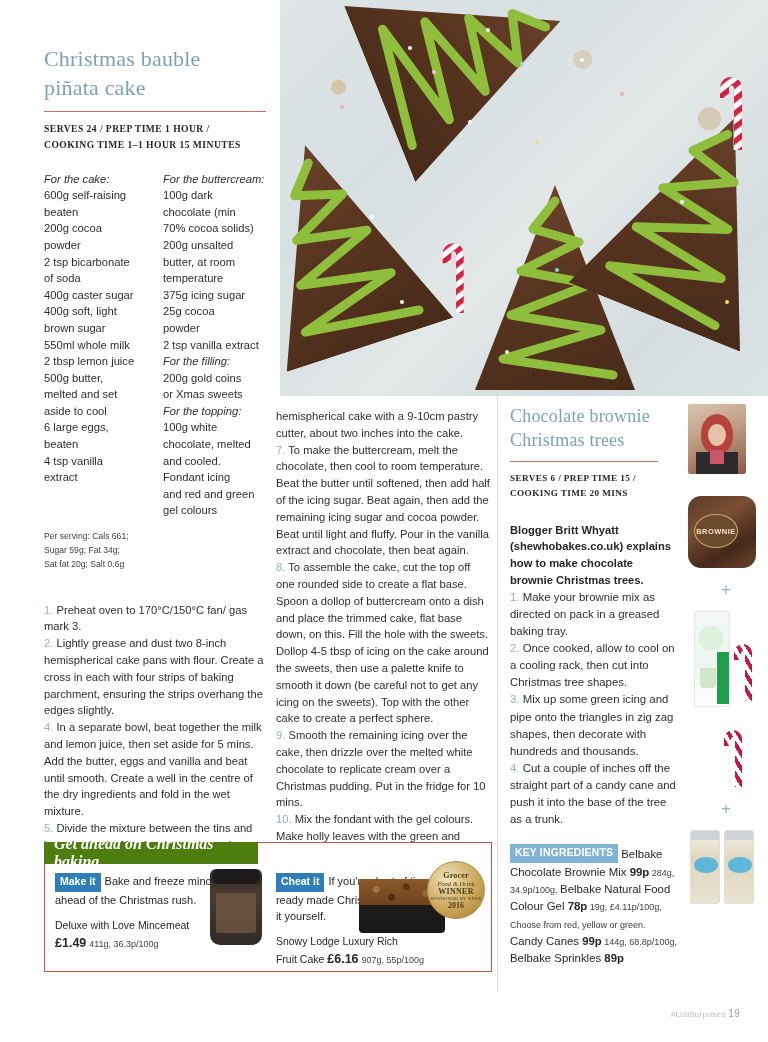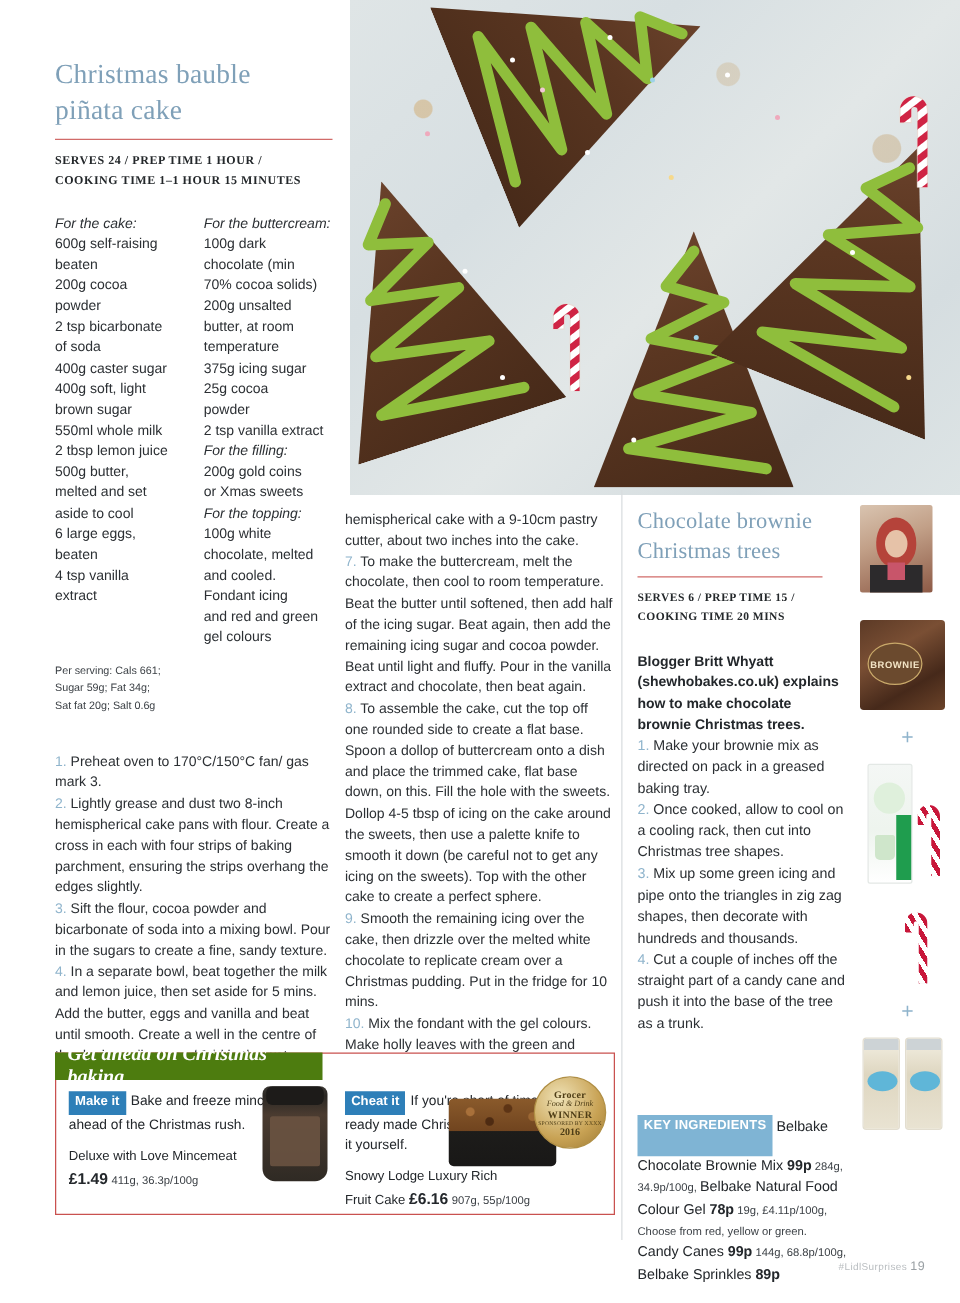--- a/index.html
+++ b/index.html
@@ -71,34 +71,34 @@
   .divider-v { position:absolute; left:497px; top:392px; width:1px; height:600px; background:#d9dde0; }
   h1.recipe-title2 { font-size:18px; line-height:1.34; }
   .meta2 { font-size:9.2px; letter-spacing:.4px; }
   .blurb { font-size:11.2px; font-weight:700; color:#23272b; line-height:1.5; margin-top:20px; }
   .steps2 { }
   .step2 { font-size:11.4px; color:#2b2f33; line-height:1.5; }
 
   .ki { margin-top:16px; font-size:11.4px; color:#23272b; line-height:1.52; }
   .ki-tag {
     display:inline-block; background:#7fb4d4; color:#fff; font-weight:700;
-    font-size:10.4px; padding:1px 5px 16px; letter-spacing:.2px; vertical-align:2px;margin-top:48px;
+    font-size:10.4px; padding:1px 5px 2px; letter-spacing:.2px; vertical-align:2px;
   }
   .b { font-weight:700; }
   .sm { font-size:9px; color:#3c4146; }
 
   
   .rail { position:absolute; left:688px; top:404px; width:76px; }
   .portrait {
     width:58px; height:70px; border-radius:2px;
     background:linear-gradient(160deg,#d9c4b0 0%, #c2a088 40%, #8d5a46 100%);
     position:relative; overflow:hidden;
   }
   .pk-brownie {
-    width:68px; height:72px; margin-top:22px; border-radius:3px;
+    width:68px; height:72px; margin-top:22px; border-radius:13px;
     background:linear-gradient(150deg,#5c3a26 0%,#7a4f34 35%,#46291a 70%,#6b4329 100%);
     position:relative; overflow:hidden;
   }
   .pk-brownie .roundel {
     position:absolute; left:6px; top:18px; width:44px; height:34px; border-radius:50%;
     background:#6b4a2e; border:1px solid #c9a96a;
     display:flex; align-items:center; justify-content:center;
   }
   .pk-brownie .roundel span { color:#f3e4c6; font-size:7.5px; font-weight:700; letter-spacing:.5px; }
   .plus { text-align:center; color:#8fb4cc; font-size:17px; line-height:1; margin:13px 0; }
@@ -310,21 +310,20 @@
 
     <div class="nutri" id="nutri">
         <div>Per serving: Cals 661;</div>
         <div>Sugar 59g; Fat 34g;</div>
         <div>Sat fat 20g; Salt 0.6g</div>
       </div>
 
     <div class="steps" id="stepsleft">
         <div class="step"><span class="snum">1. </span><span>Preheat oven to 170°C/150°C fan/ gas mark 3.</span></div>
         <div class="step"><span class="snum">2. </span><span>Lightly grease and dust two 8-inch hemispherical cake pans with flour. Create a cross in each with four strips of baking parchment, ensuring the strips overhang the edges slightly.</span></div>
-        <div class="step"><span class="snum">3. </span><span>Sift the flour, cocoa powder and bicarbonate of soda into a mixing bowl. Pour in the sugars to create a fine, sandy texture.</span></div>
         <div class="step"><span class="snum">4. </span><span>In a separate bowl, beat together the milk and lemon juice, then set aside for 5 mins. Add the butter, eggs and vanilla and beat until smooth. Create a well in the centre of the dry ingredients and fold in the wet mixture.</span></div>
         <div class="step"><span class="snum">5. </span><span>Divide the mixture between the tins and bake for 1–1hr 15 mins. Leave to cool completely before decorating.</span></div>
         <div class="step"><span class="snum">6. </span><span>Cut circles into the flat sides of each</span></div>
       </div>
   </div>
 
   <div class="col-mid">
     <div class="step">hemispherical cake with a 9-10cm pastry cutter, about two inches into the cake.</div>
     <div id="stepsmid">
         <div class="step"><span class="snum">7. </span><span>To make the buttercream, melt the chocolate, then cool to room temperature. Beat the butter until softened, then add half of the icing sugar. Beat again, then add the remaining icing sugar and cocoa powder. Beat until light and fluffy. Pour in the vanilla extract and chocolate, then beat again.</span></div>

